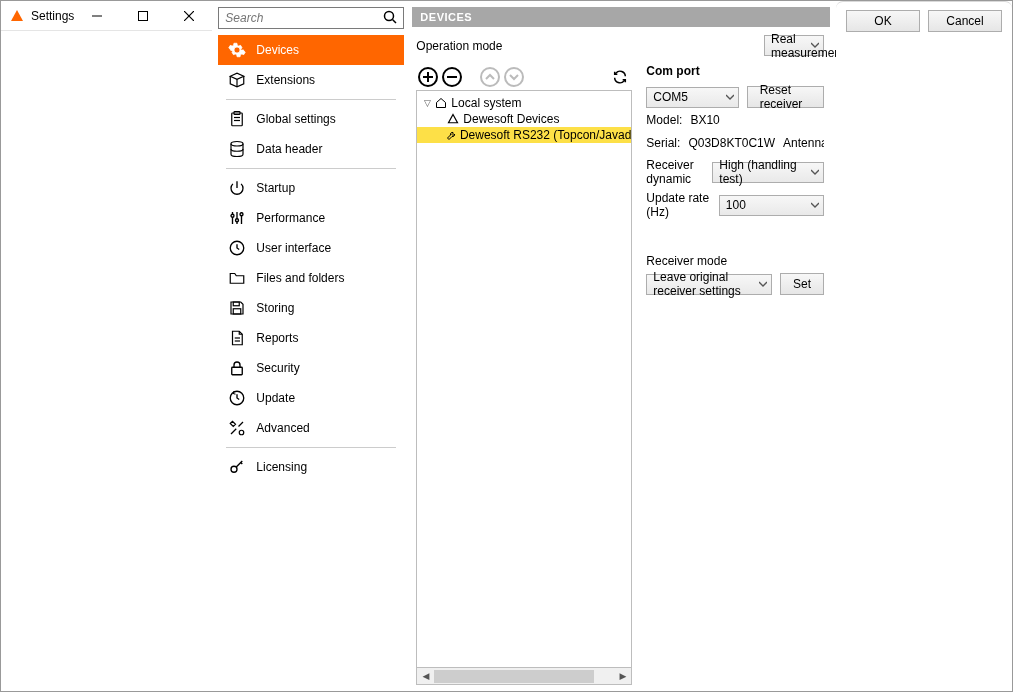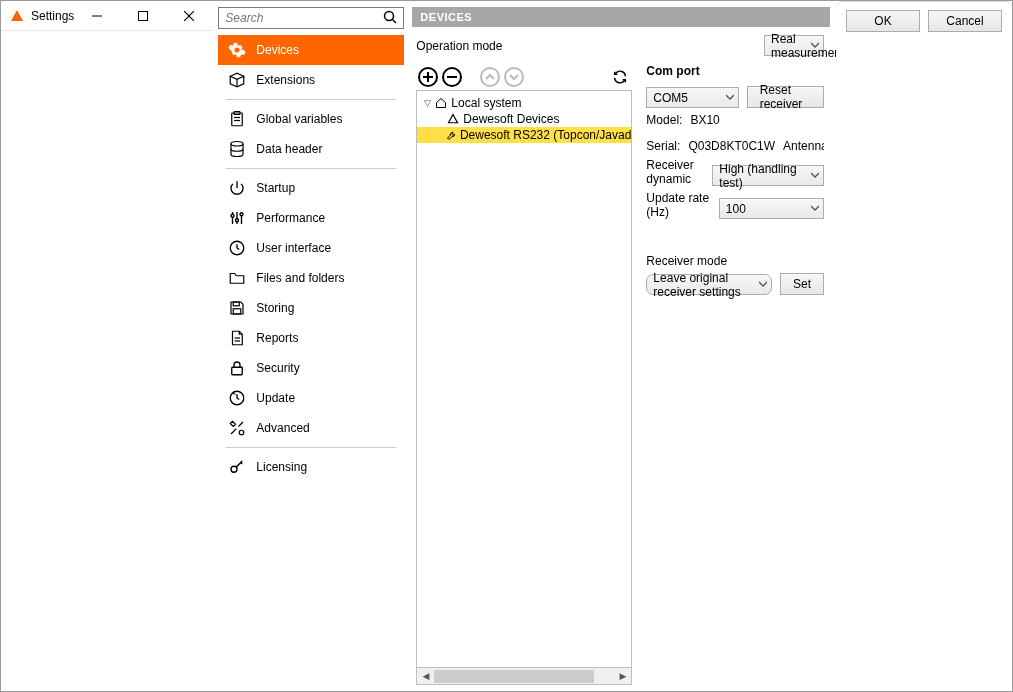--- a/index.html
+++ b/index.html
@@ -38,21 +38,21 @@
   .tree-row { display:flex; align-items:center; height:16px; padding-left:4px; white-space:nowrap;}
   .tree-row .tw { width:12px; text-align:center; font-size:9px; color:#555;}
   .tree-row .ticon { width:16px; height:16px; display:inline-flex; align-items:center; justify-content:center; margin-right:2px;}
   .tree-row.sel { background:#fde047; }
   .hscroll { height:17px; border:1px solid #bdbdbd; border-top:none; background:#f0f0f0; display:flex; align-items:center;}
   .hscroll .arrow { width:17px; height:15px; display:flex; align-items:center; justify-content:center; font-size:9px; color:#555;}
   .hscroll .track { flex:1; position:relative; height:15px;}
   .hscroll .thumb { position:absolute; left:0; top:1px; height:13px; width:160px; background:#cdcdcd; }
   .detail { flex:1; overflow:auto; }
   .detail h4 { margin:0 0 8px 0; font-size:12px; font-weight:bold; }
-  .row { display:flex; align-items:flex-end; margin-bottom:5px; gap:8px;}
+  .row { display:flex; align-items:center; margin-bottom:5px; gap:8px;}
   .btn { border:1px solid #adadad; background:linear-gradient(#f7f7f7,#e6e6e6); height:22px; padding:0 12px; display:inline-flex; align-items:center; justify-content:center; cursor:default;}
   .lblw { width:96px; }
   .footer { height:38px; border-top:1px solid #d9d9d9; display:flex; align-items:center; justify-content:flex-end; padding:0 10px; gap:8px;border-radius:7px;}
   .footer .btn { width:74px; justify-content:center;}
   svg { display:block; }
 </style>
 </head>
 <body>
 
 <div class="window">
@@ -121,21 +121,21 @@
 
         <div class="nav-item">
           <span class="nicon">
             <svg width="18" height="18" viewBox="0 0 24 24" fill="none" stroke="#000" stroke-width="1.6">
                 <rect x="5" y="4" width="14" height="17" rx="1"></rect>
                 <rect x="8" y="2" width="8" height="4" rx="1"></rect>
                 <line x1="8" y1="10" x2="16" y2="10"></line>
                 <line x1="8" y1="14" x2="16" y2="14"></line>
               </svg>
           </span>
-          <span>Global variables</span>
+          <span>Global settings</span>
         </div>
 
         <div class="nav-item">
           <span class="nicon">
             <svg width="18" height="18" viewBox="0 0 24 24" fill="none" stroke="#000" stroke-width="1.6">
                 <ellipse cx="12" cy="5" rx="8" ry="3"></ellipse>
                 <path d="M4 5v7c0 1.7 3.6 3 8 3s8-1.3 8-3V5"></path>
                 <path d="M4 12v7c0 1.7 3.6 3 8 3s8-1.3 8-3v-7"></path>
               </svg>
           </span>
@@ -406,21 +406,21 @@
                 </span>
             </div>
           </div>
 
           <div style="height:30px;"></div>
 
           <div class="row">
             <span>Receiver mode</span>
           </div>
           <div class="row">
-            <div class="dropdown" style="width:180px;border-radius:7px;">
+            <div class="dropdown" style="width:180px;">
               <span>Leave original receiver settings</span>
               <span class="chev">
                   <svg width="8" height="8">
                     <path d="M0 1l4 4 4-4" fill="none" stroke="#555" stroke-width="1.3"></path>
                   </svg>
                 </span>
             </div>
             <div class="btn" style="width:50px;">
               <span>Set</span>
             </div>

